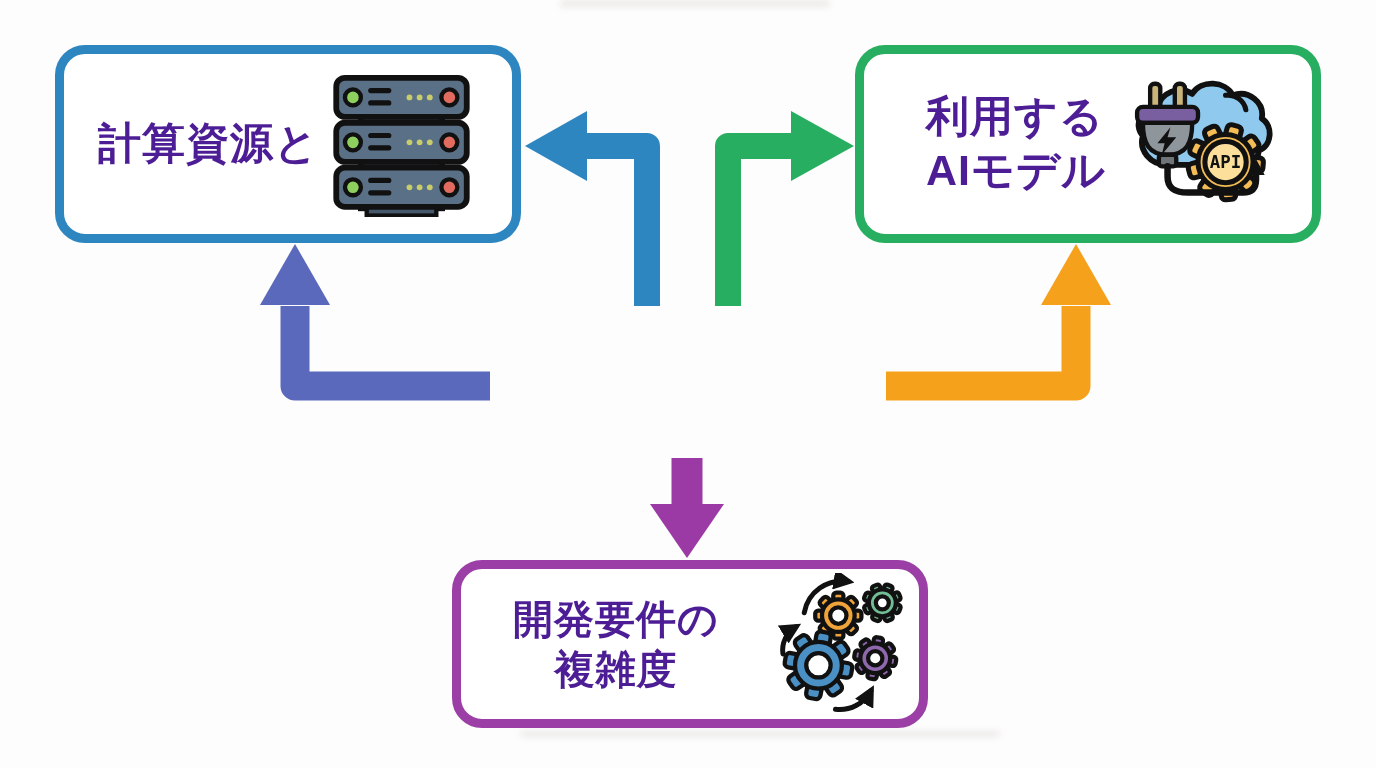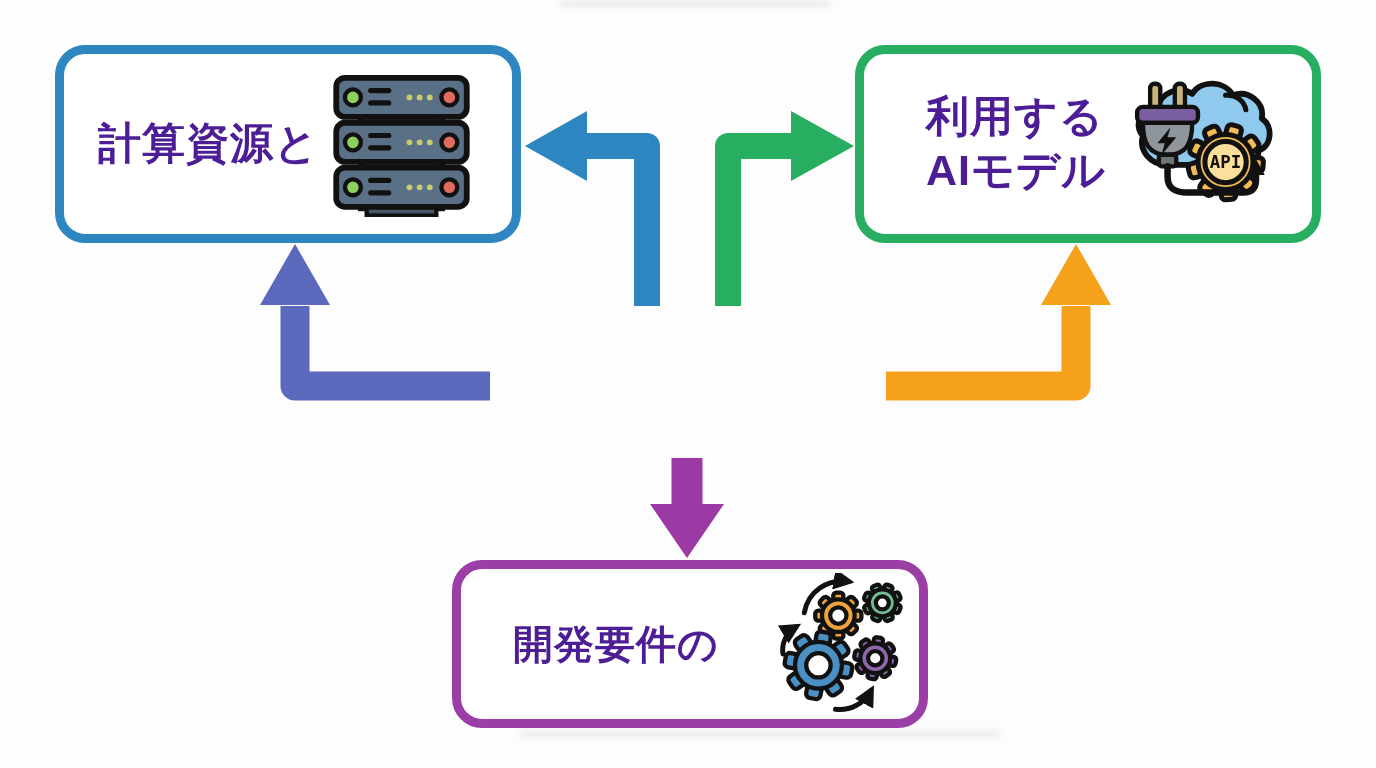--- a/index.html
+++ b/index.html
@@ -119,20 +119,21 @@
       </g>
       <path d="M 34 63 L 34 70 C 34 79 40 81 48 81 L 86 81 C 93 81 95 77 95 72 L 95 68" fill="none" stroke="#111" stroke-width="4.5" stroke-linecap="round"></path>
       <polygon points="95,58 89,69 101,69" fill="#111"></polygon>
     </svg>
   </div>
 
 
   <div class="node node-complexity" style="border-color: rgb(155, 63, 167);">
     <div class="label label-complexity">
       <div>開発要件の</div>
+      <div>複雑度</div>
     </div>
     <svg class="node-icon icon-gears" width="142" height="142" viewBox="0 0 100 100">
       <defs>
         <marker id="ah" viewBox="0 0 10 10" refX="7" refY="5" markerWidth="4.2" markerHeight="4.2" orient="auto-start-reverse">
           <path d="M0 0 L10 5 L0 10 Z" fill="#111"></path>
         </marker>
       </defs>
       <path d="M 22 28 A 27 27 0 0 1 53 6" fill="none" stroke="#111" stroke-width="3.5" stroke-linecap="round" marker-end="url(#ah)"></path>
       <path d="M 7 57 A 19 19 0 0 1 16 38" fill="none" stroke="#111" stroke-width="3.5" stroke-linecap="round" marker-end="url(#ah)"></path>
       <path d="M 44 96 A 25 25 0 0 0 69 83" fill="none" stroke="#111" stroke-width="3.5" stroke-linecap="round" marker-end="url(#ah)"></path>

